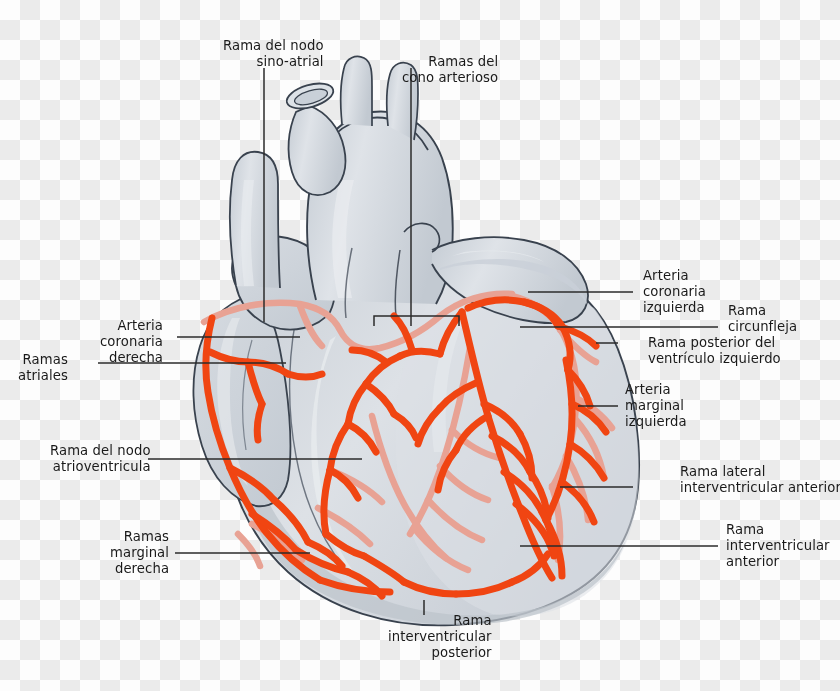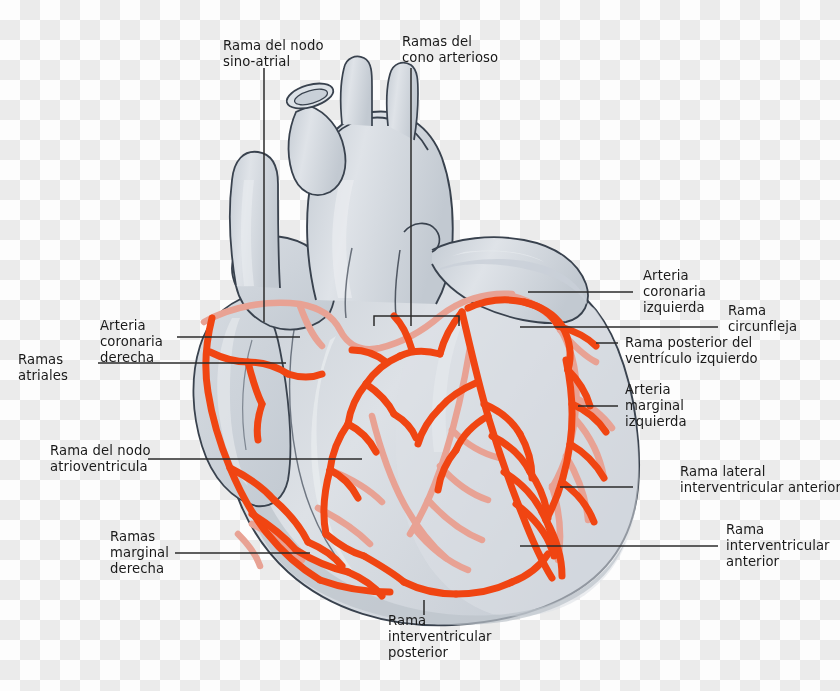--- a/index.html
+++ b/index.html
@@ -29,21 +29,21 @@
   }
   .lbl {
     position: absolute;
     color: #1a1a1a;
     font-size: 13.2px;
     line-height: 16.2px;
     white-space: pre;
     letter-spacing: 0.1px;
   }
   .lbl.r { text-align: left; }
-  .lbl.l { text-align: left; }
+  .lbl.l { text-align: right; }
 </style>
 </head>
 <body>
 
 <div id="canvas">
 
   <svg id="figure" viewBox="0 0 840 691">
     <defs>
       <linearGradient id="gMyo" x1="0" y1="0" x2="1" y2="0.6">
         <stop offset="0%" stop-color="#C9CFD6"></stop>
@@ -249,31 +249,31 @@
       <line x1="98" y1="363" x2="286" y2="363"></line>
       <line x1="148" y1="459" x2="362" y2="459"></line>
       <line x1="175" y1="553" x2="310" y2="553"></line>
       <line x1="424" y1="600" x2="424" y2="615"></line>
     </g>
   </svg>
 
   <div class="lbl l" style="left:223px; top:38px;">Rama del nodo
 sino-atrial</div>
 
-  <div class="lbl l" style="left:402px; top:34px;">Ramas del
+  <div class="lbl l" style="left:402px; top:54px;">Ramas del
 cono arterioso</div>
 
   <div class="lbl r" style="left:643px; top:268px;">Arteria
 coronaria
 izquierda</div>
 
   <div class="lbl r" style="left:728px; top:303px;">Rama
 circunfleja</div>
 
-  <div class="lbl r" style="left:625px; top:335px;">Rama posterior del
+  <div class="lbl r" style="left:648px; top:335px;">Rama posterior del
 ventrículo izquierdo</div>
 
   <div class="lbl r" style="left:625px; top:382px;">Arteria
 marginal
 izquierda</div>
 
   <div class="lbl r" style="left:639px; top:464px;margin-left:41px;">Rama lateral
 interventricular anterior</div>
 
   <div class="lbl r" style="left:726px; top:522px;">Rama

